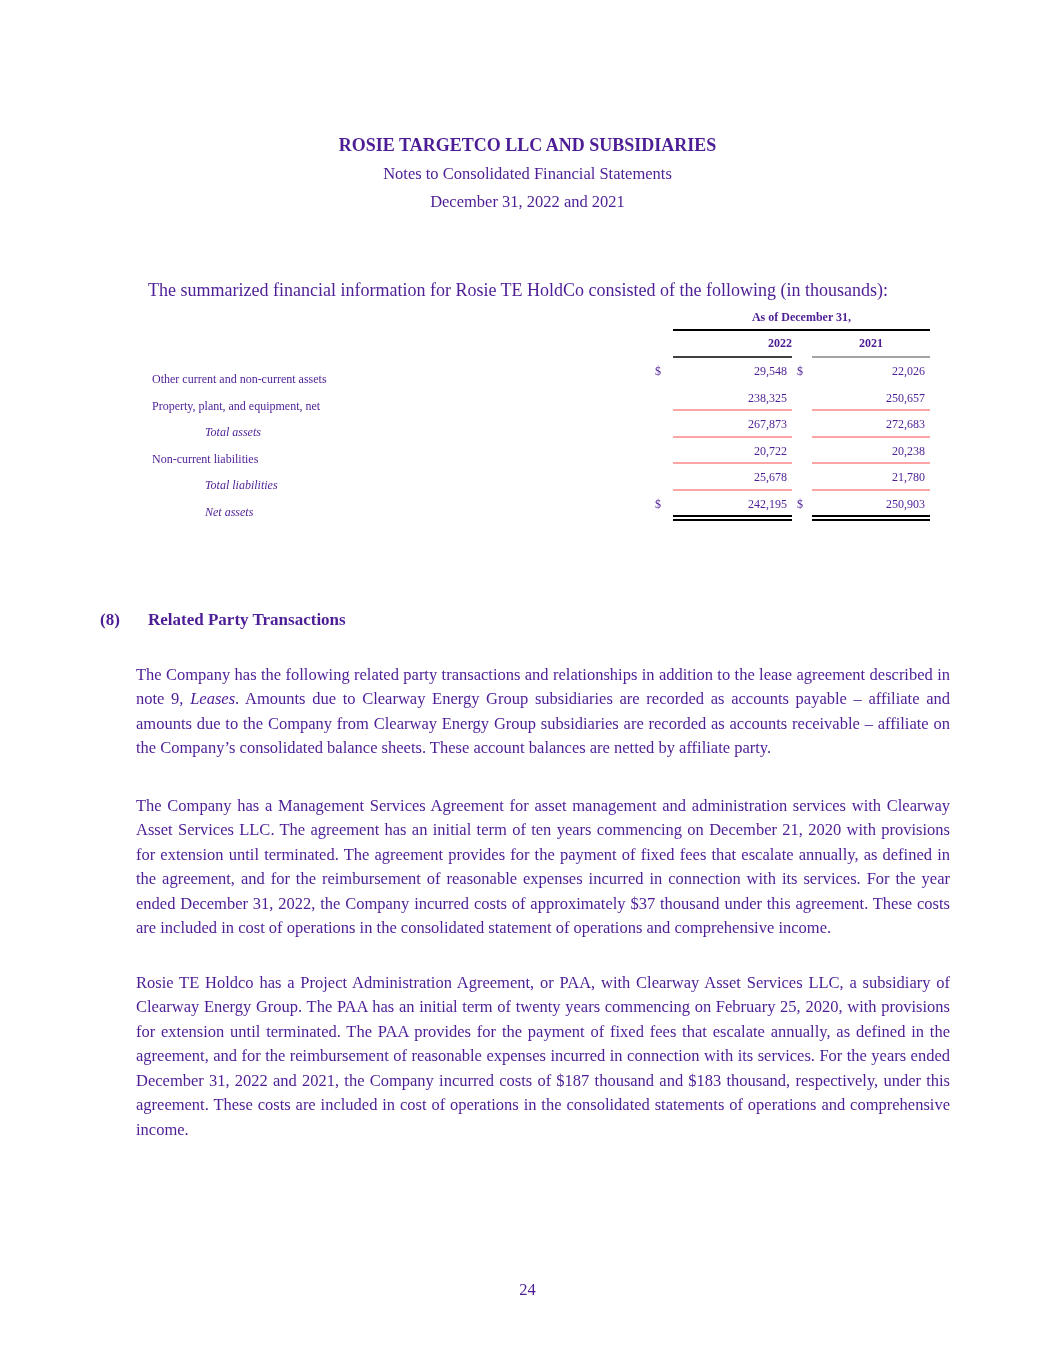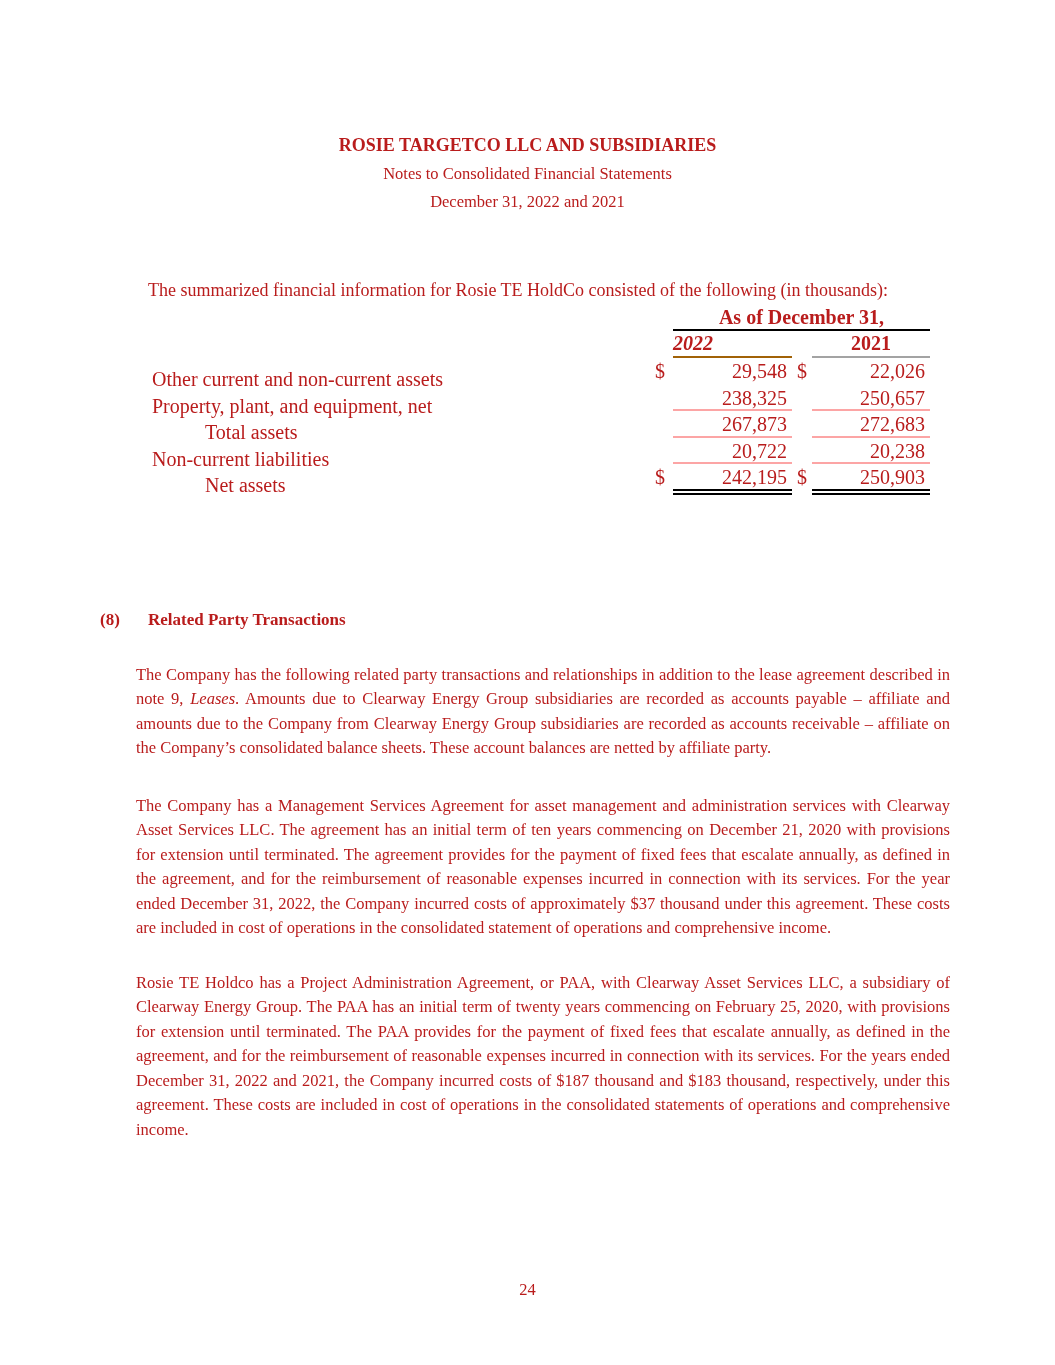--- a/index.html
+++ b/index.html
@@ -1,56 +1,56 @@
 <!DOCTYPE html>
 <html><head>
 <meta charset="utf-8">
 <style>
   html, body { margin: 0; padding: 0; background: #ffffff; }
   .page {
     position: relative;
     width: 1055px;
     height: 1365px;
     background: #ffffff;
-    color: #b91c1c;
+    color: #4c1d95;
     font-family: "Liberation Serif", serif;
     overflow: hidden;
   }
 
   
   .doc-header { position: absolute; top: 131px; left: 0; width: 100%; text-align: center; }
   .doc-title { font-size: 18px; font-weight: bold; line-height: 29px; }
   .doc-sub   { font-size: 16.5px; line-height: 28px; }
 
   
   .intro {
     position: absolute; top: 260px; left: 148px; width: 820px;
     font-size: 18px; line-height: 24.5px;
   }
 
   
-  .fin-table { position: absolute; top: 303px; left: 152px; width: 778px; font-size: 20px; }
+  .fin-table { position: absolute; top: 303px; left: 152px; width: 778px; font-size: 12px; }
   .trow { display: flex; height: 26.5px; line-height: 26.5px; }
   .tlabel { flex: 1; box-sizing: border-box; margin-top: 8px; }
-  .tlabel.indent { padding-left: 53px; }
+  .tlabel.indent { padding-left: 53px; font-style: italic; }
   .dollar1 { width: 18px; box-sizing: border-box; }
   .dollar2 { width: 15px; box-sizing: border-box; }
   .amt1 { width: 119px; box-sizing: border-box; text-align: right; padding-right: 5px; position: relative; }
   .amt2 { width: 118px; box-sizing: border-box; text-align: right; padding-right: 5px; position: relative; }
   .tgap { width: 5px; }
   .u-single { border-bottom: 2px solid #fca5a5; }
   .u-double { border-bottom: 2px solid #000; }
   .u-double::after {
     content: ""; position: absolute; left: 0; right: 0; bottom: -6px;
     border-top: 2px solid #000;
   }
   .thead1 { height: 28px; line-height: 28px; font-weight: bold; }
   .thead2 { height: 27px; line-height: 25px; font-weight: bold; }
   .span-head { width: 257px; text-align: center; border-bottom: 2px solid #000; box-sizing: border-box; }
-  .colhead1 { width: 119px; text-align: left; border-bottom: 2px solid #a16207; box-sizing: border-box; font-style: italic; }
+  .colhead1 { width: 119px; text-align: right; border-bottom: 2px solid #404040; box-sizing: border-box; }
   .colhead2 { width: 118px; text-align: center; border-bottom: 2px solid #a3a3a3; box-sizing: border-box; }
   .colhead-gap { width: 20px; }
 
   
   .section-heading {
     position: absolute; top: 610px; left: 100px; width: 862px;
     display: flex; font-size: 17px; font-weight: bold;
   }
   .section-number { width: 48px; }
 
@@ -123,20 +123,28 @@
         </div>
         <div class="trow">
           <div class="tlabel">Non-current liabilities</div>
           <div class="dollar1"></div>
           <div class="amt1 u-single">20,722</div>
           <div class="tgap"></div>
           <div class="dollar2"></div>
           <div class="amt2 u-single">20,238</div>
         </div>
         <div class="trow">
+          <div class="tlabel indent">Total liabilities</div>
+          <div class="dollar1"></div>
+          <div class="amt1 u-single">25,678</div>
+          <div class="tgap"></div>
+          <div class="dollar2"></div>
+          <div class="amt2 u-single">21,780</div>
+        </div>
+        <div class="trow">
           <div class="tlabel indent">Net assets</div>
           <div class="dollar1">$</div>
           <div class="amt1 u-double">242,195</div>
           <div class="tgap"></div>
           <div class="dollar2">$</div>
           <div class="amt2 u-double">250,903</div>
         </div>
       </div>
   </div>
 

